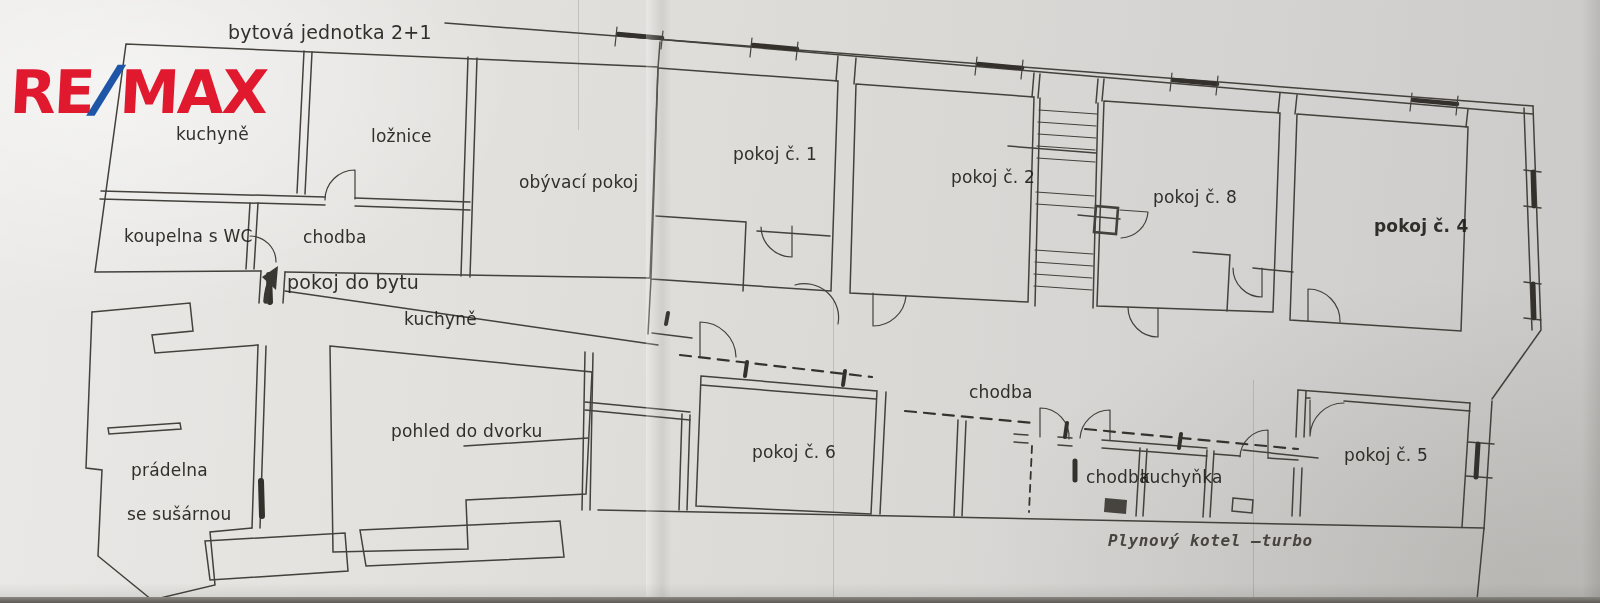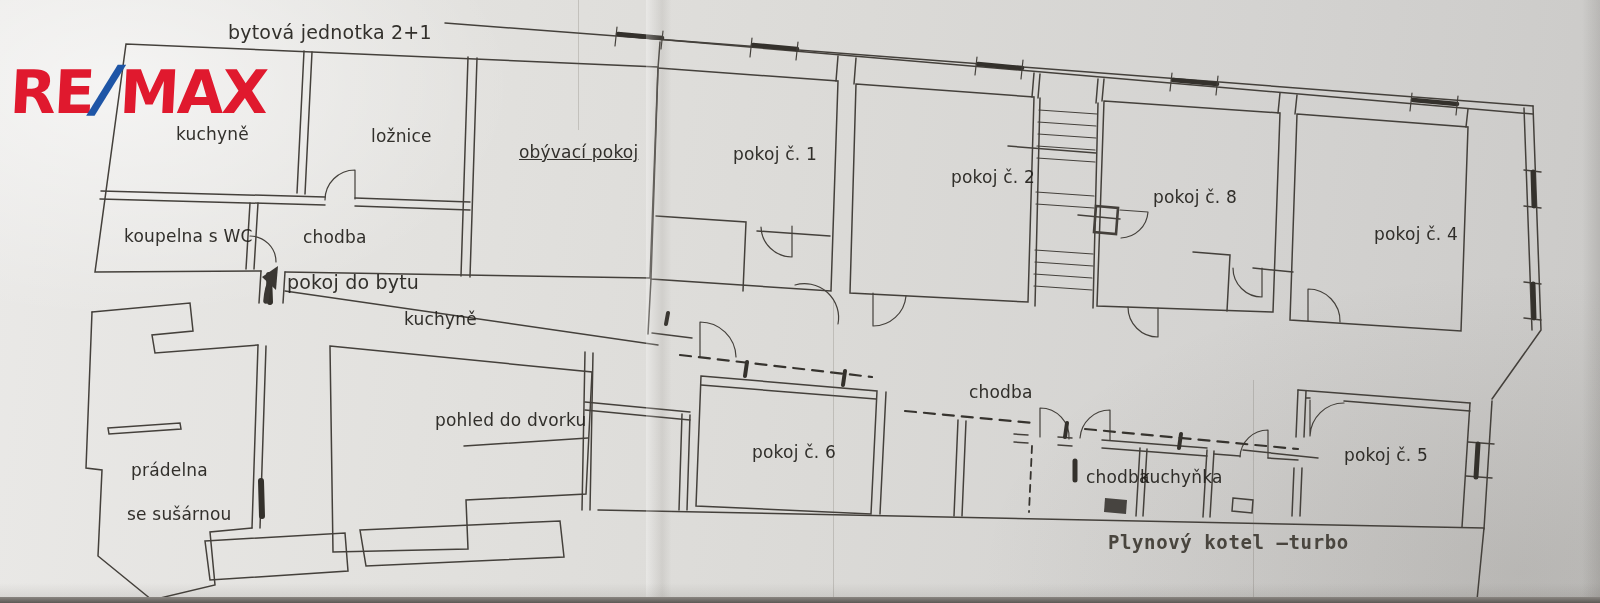--- a/index.html
+++ b/index.html
@@ -8,21 +8,21 @@
     background:
       radial-gradient(620px 360px at 7% 14%, rgba(255,255,255,0.55), rgba(255,255,255,0) 65%),
       radial-gradient(900px 500px at 95% 95%, rgba(60,55,48,0.14), rgba(60,55,48,0) 60%),
       linear-gradient(97deg,#eae9e7 0%, #e2e1de 28%, #dbdad7 52%, #d4d3d1 75%, #cbcac8 100%);
     font-family:"DejaVu Sans", sans-serif;
   }
   .lbl{position:absolute;font-size:17px;color:rgba(36,33,29,0.93);white-space:nowrap;letter-spacing:.2px;}
   .ttl{font-size:19px;}
   .ttl-r{font-size:20px;}
   .vstup{font-size:19px;}
-  .mono{font-family:"DejaVu Sans Mono", monospace;font-weight:700;font-size:19px;color:#49453e;letter-spacing:.6px;}
+  .mono{font-family:"DejaVu Sans Mono", monospace;font-weight:700;font-size:16px;color:#49453e;letter-spacing:.6px;font-style:italic;}
   .logo{position:absolute;left:10px;top:58px;display:flex;align-items:center;transform:skewX(-3deg);}
   .logo .re,.logo .max{font-size:60px;font-weight:900;color:#e0192e;letter-spacing:-2px;line-height:1;}
   .logo .slash{font-size:62px;font-weight:900;color:#1e55a6;display:inline-block;transform:skewX(-10deg) scaleX(1.25);margin:0 2px 6px 2px;line-height:1;}
   svg.plan{position:absolute;left:0;top:0;}
   .crease{position:absolute;width:1px;background:rgba(90,85,78,0.22);}
   .crease-band{position:absolute;top:0;height:603px;width:26px;left:646px;
     background:linear-gradient(90deg, rgba(255,255,255,0.30), rgba(110,105,98,0.12) 62%, rgba(255,255,255,0.02));}
   .edge-right{position:absolute;right:0;top:0;width:18px;height:603px;background:linear-gradient(90deg,rgba(0,0,0,0),rgba(50,46,40,0.13));}
   .bottom-strip{position:absolute;left:0;bottom:0;width:1600px;height:6px;background:linear-gradient(180deg,#8a8681,#5d5955);}
   .bottom-fade{position:absolute;left:0;bottom:6px;width:1600px;height:14px;background:linear-gradient(180deg,rgba(0,0,0,0),rgba(70,65,58,0.10));}
@@ -146,30 +146,30 @@
   <div class="logo">
     <span class="re">RE</span>
     <span class="slash">/</span>
     <span class="max">MAX</span>
   </div>
 
   <div class="lbl ttl" style="left:228px;top:21px;">bytová jednotka 2+1</div>
 
   <div class="lbl" style="left:176px;top:124px;">kuchyně</div>
   <div class="lbl" style="left:356px;top:126px;margin-left:15px;">ložnice</div>
-  <div class="lbl" style="left:519px;top:142px;text-decoration:underline;">obývací pokoj</div>
+  <div class="lbl" style="left:519px;top:172px;">obývací pokoj</div>
   <div class="lbl" style="left:713px;top:144px;margin-left:20px;">pokoj č. 1</div>
   <div class="lbl" style="left:911px;top:167px;margin-left:40px;">pokoj č. 2</div>
   <div class="lbl" style="left:1153px;top:187px;">pokoj č. 8</div>
-  <div class="lbl" style="left:1374px;top:224px;">pokoj č. 4</div>
+  <div class="lbl" style="left:1374px;top:216px;font-weight:bold;">pokoj č. 4</div>
   <div class="lbl" style="left:124px;top:226px;">koupelna s WC</div>
   <div class="lbl" style="left:303px;top:227px;">chodba</div>
   <div class="lbl vstup" style="left:287px;top:271px;">pokoj do bytu</div>
   <div class="lbl" style="left:404px;top:309px;">kuchyně</div>
-  <div class="lbl" style="left:391px;top:410px;margin-left:44px;">pohled do dvorku</div>
+  <div class="lbl" style="left:391px;top:421px;">pohled do dvorku</div>
   <div class="lbl" style="left:131px;top:460px;">prádelna</div>
   <div class="lbl" style="left:127px;top:504px;">se sušárnou</div>
   <div class="lbl" style="left:752px;top:442px;">pokoj č. 6</div>
   <div class="lbl" style="left:969px;top:382px;">chodba</div>
   <div class="lbl" style="left:1086px;top:467px;">chodba</div>
   <div class="lbl" style="left:1140px;top:467px;text-align:center;">kuchyňka</div>
   <div class="lbl" style="left:1344px;top:445px;">pokoj č. 5</div>
 
   <div class="lbl mono" style="left:1108px;top:531px;">Plynový kotel –turbo</div>
 

